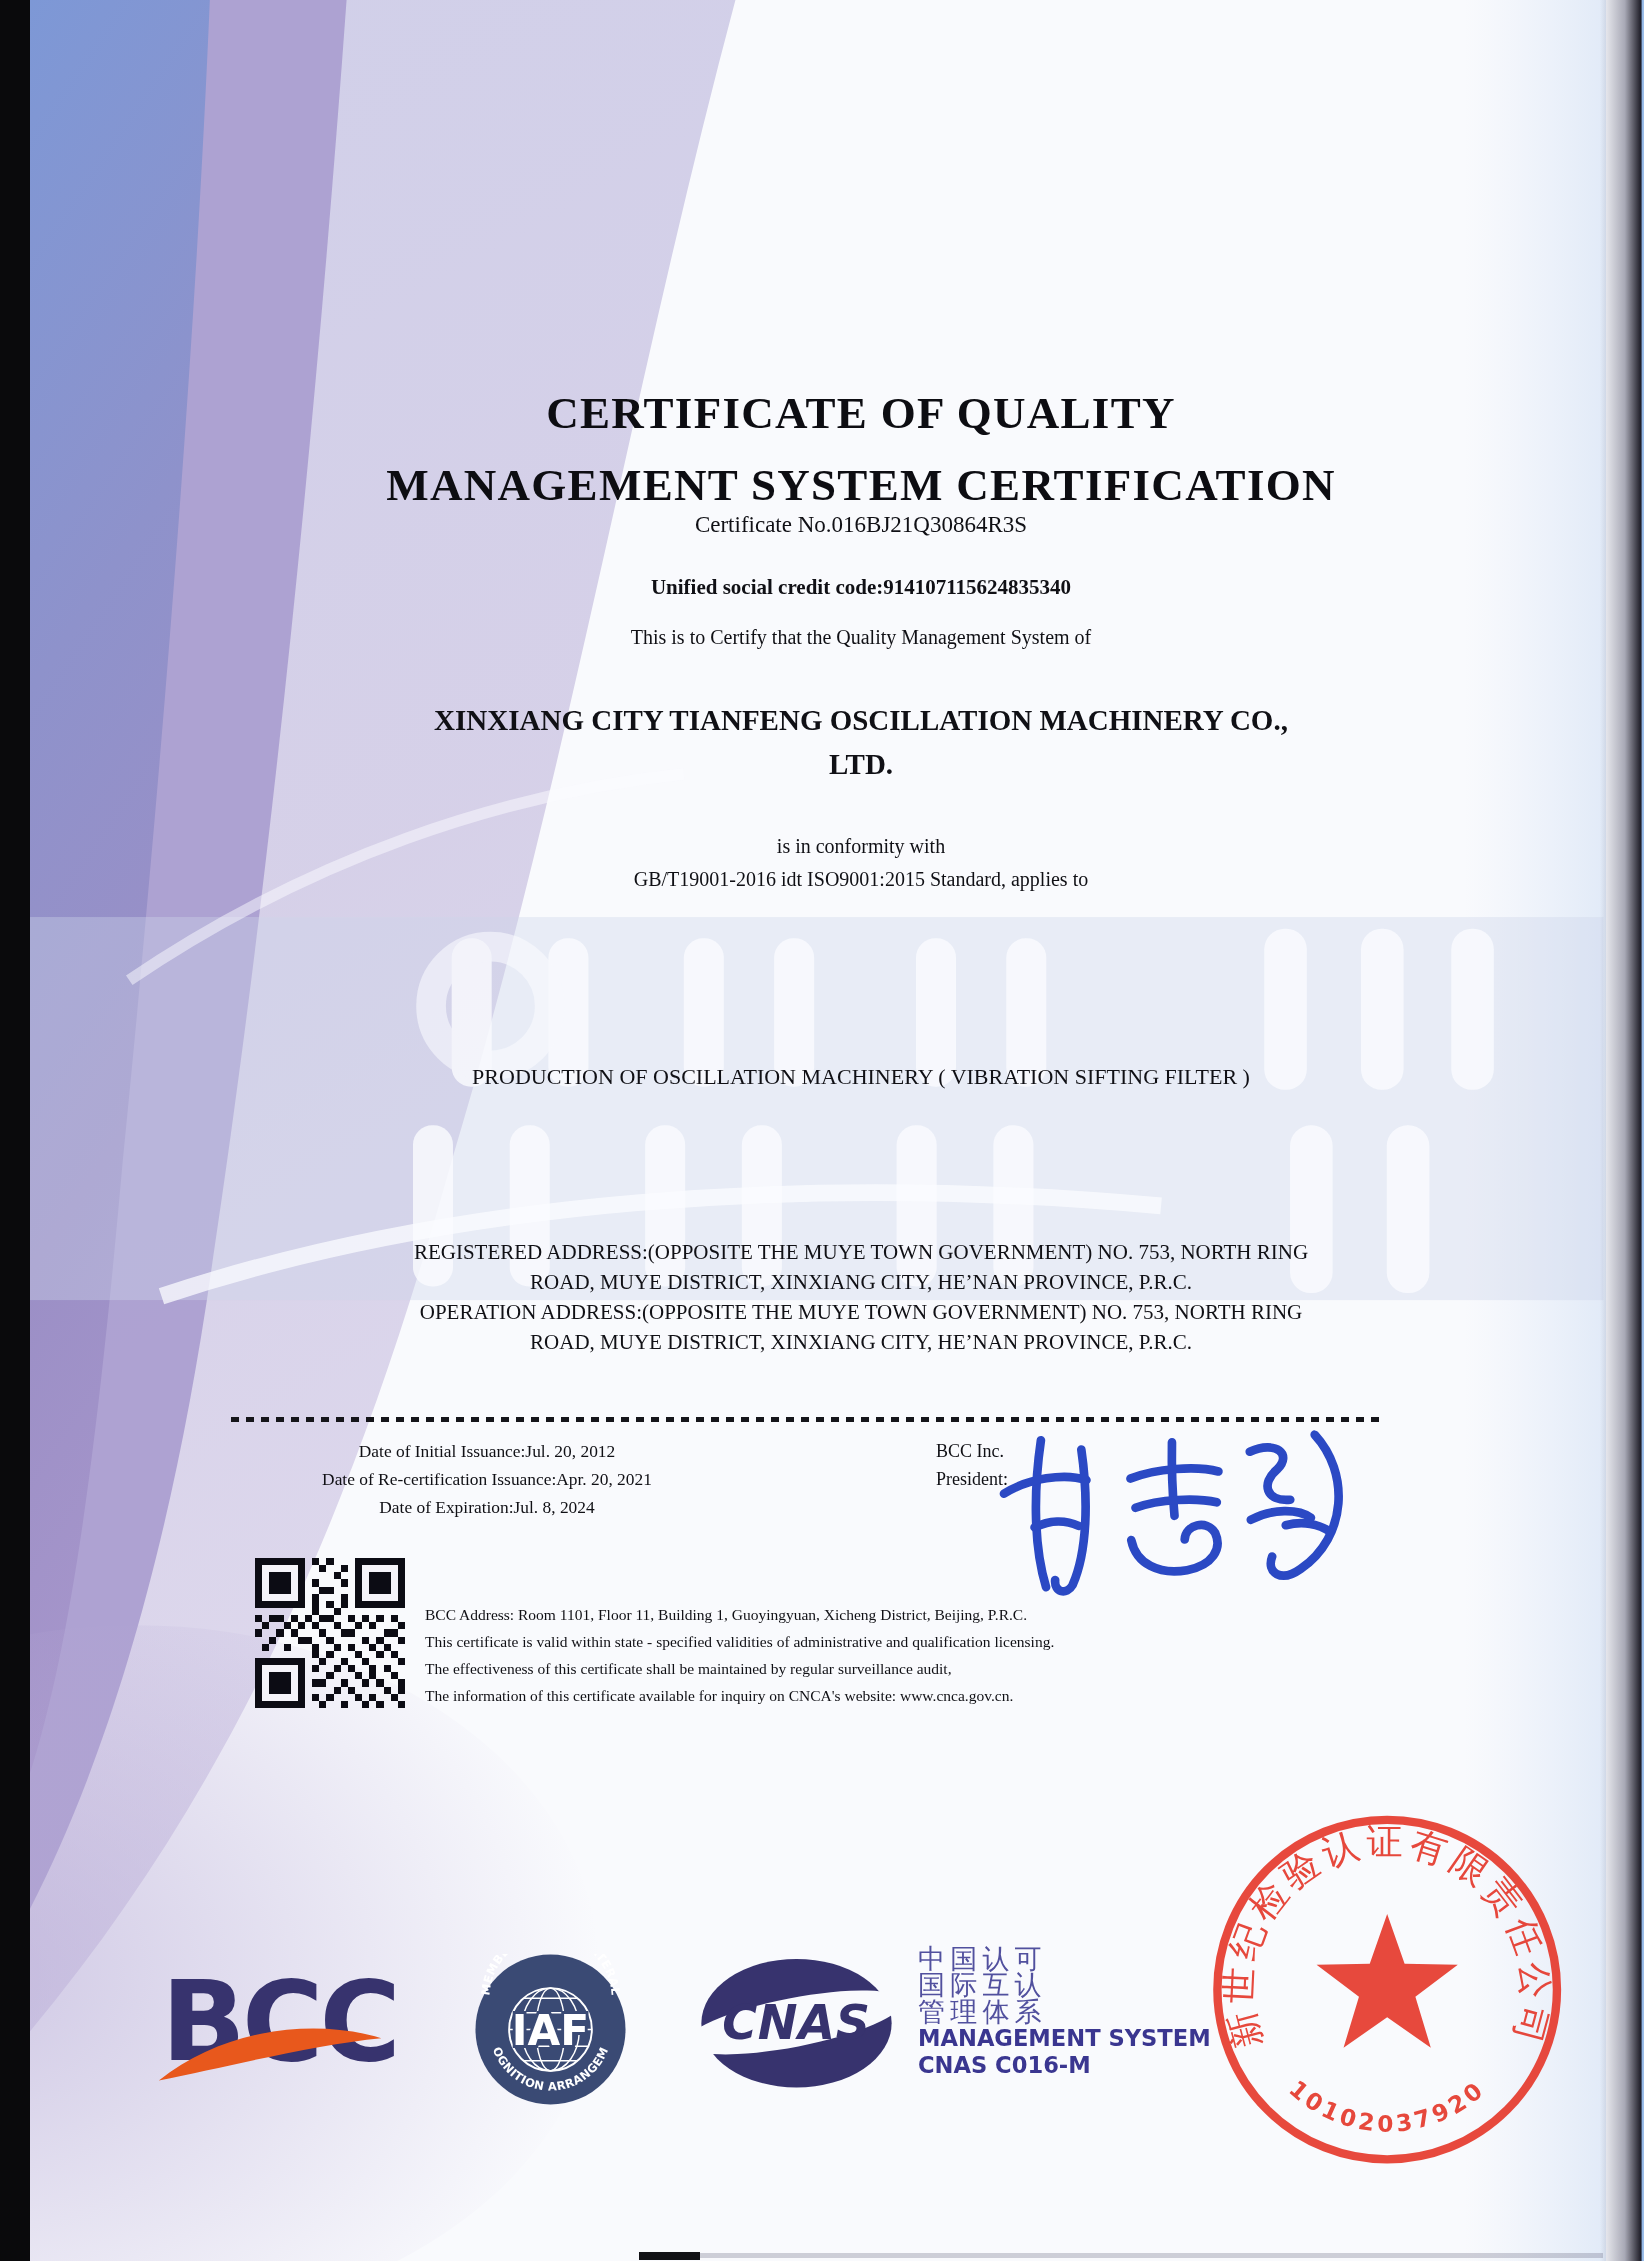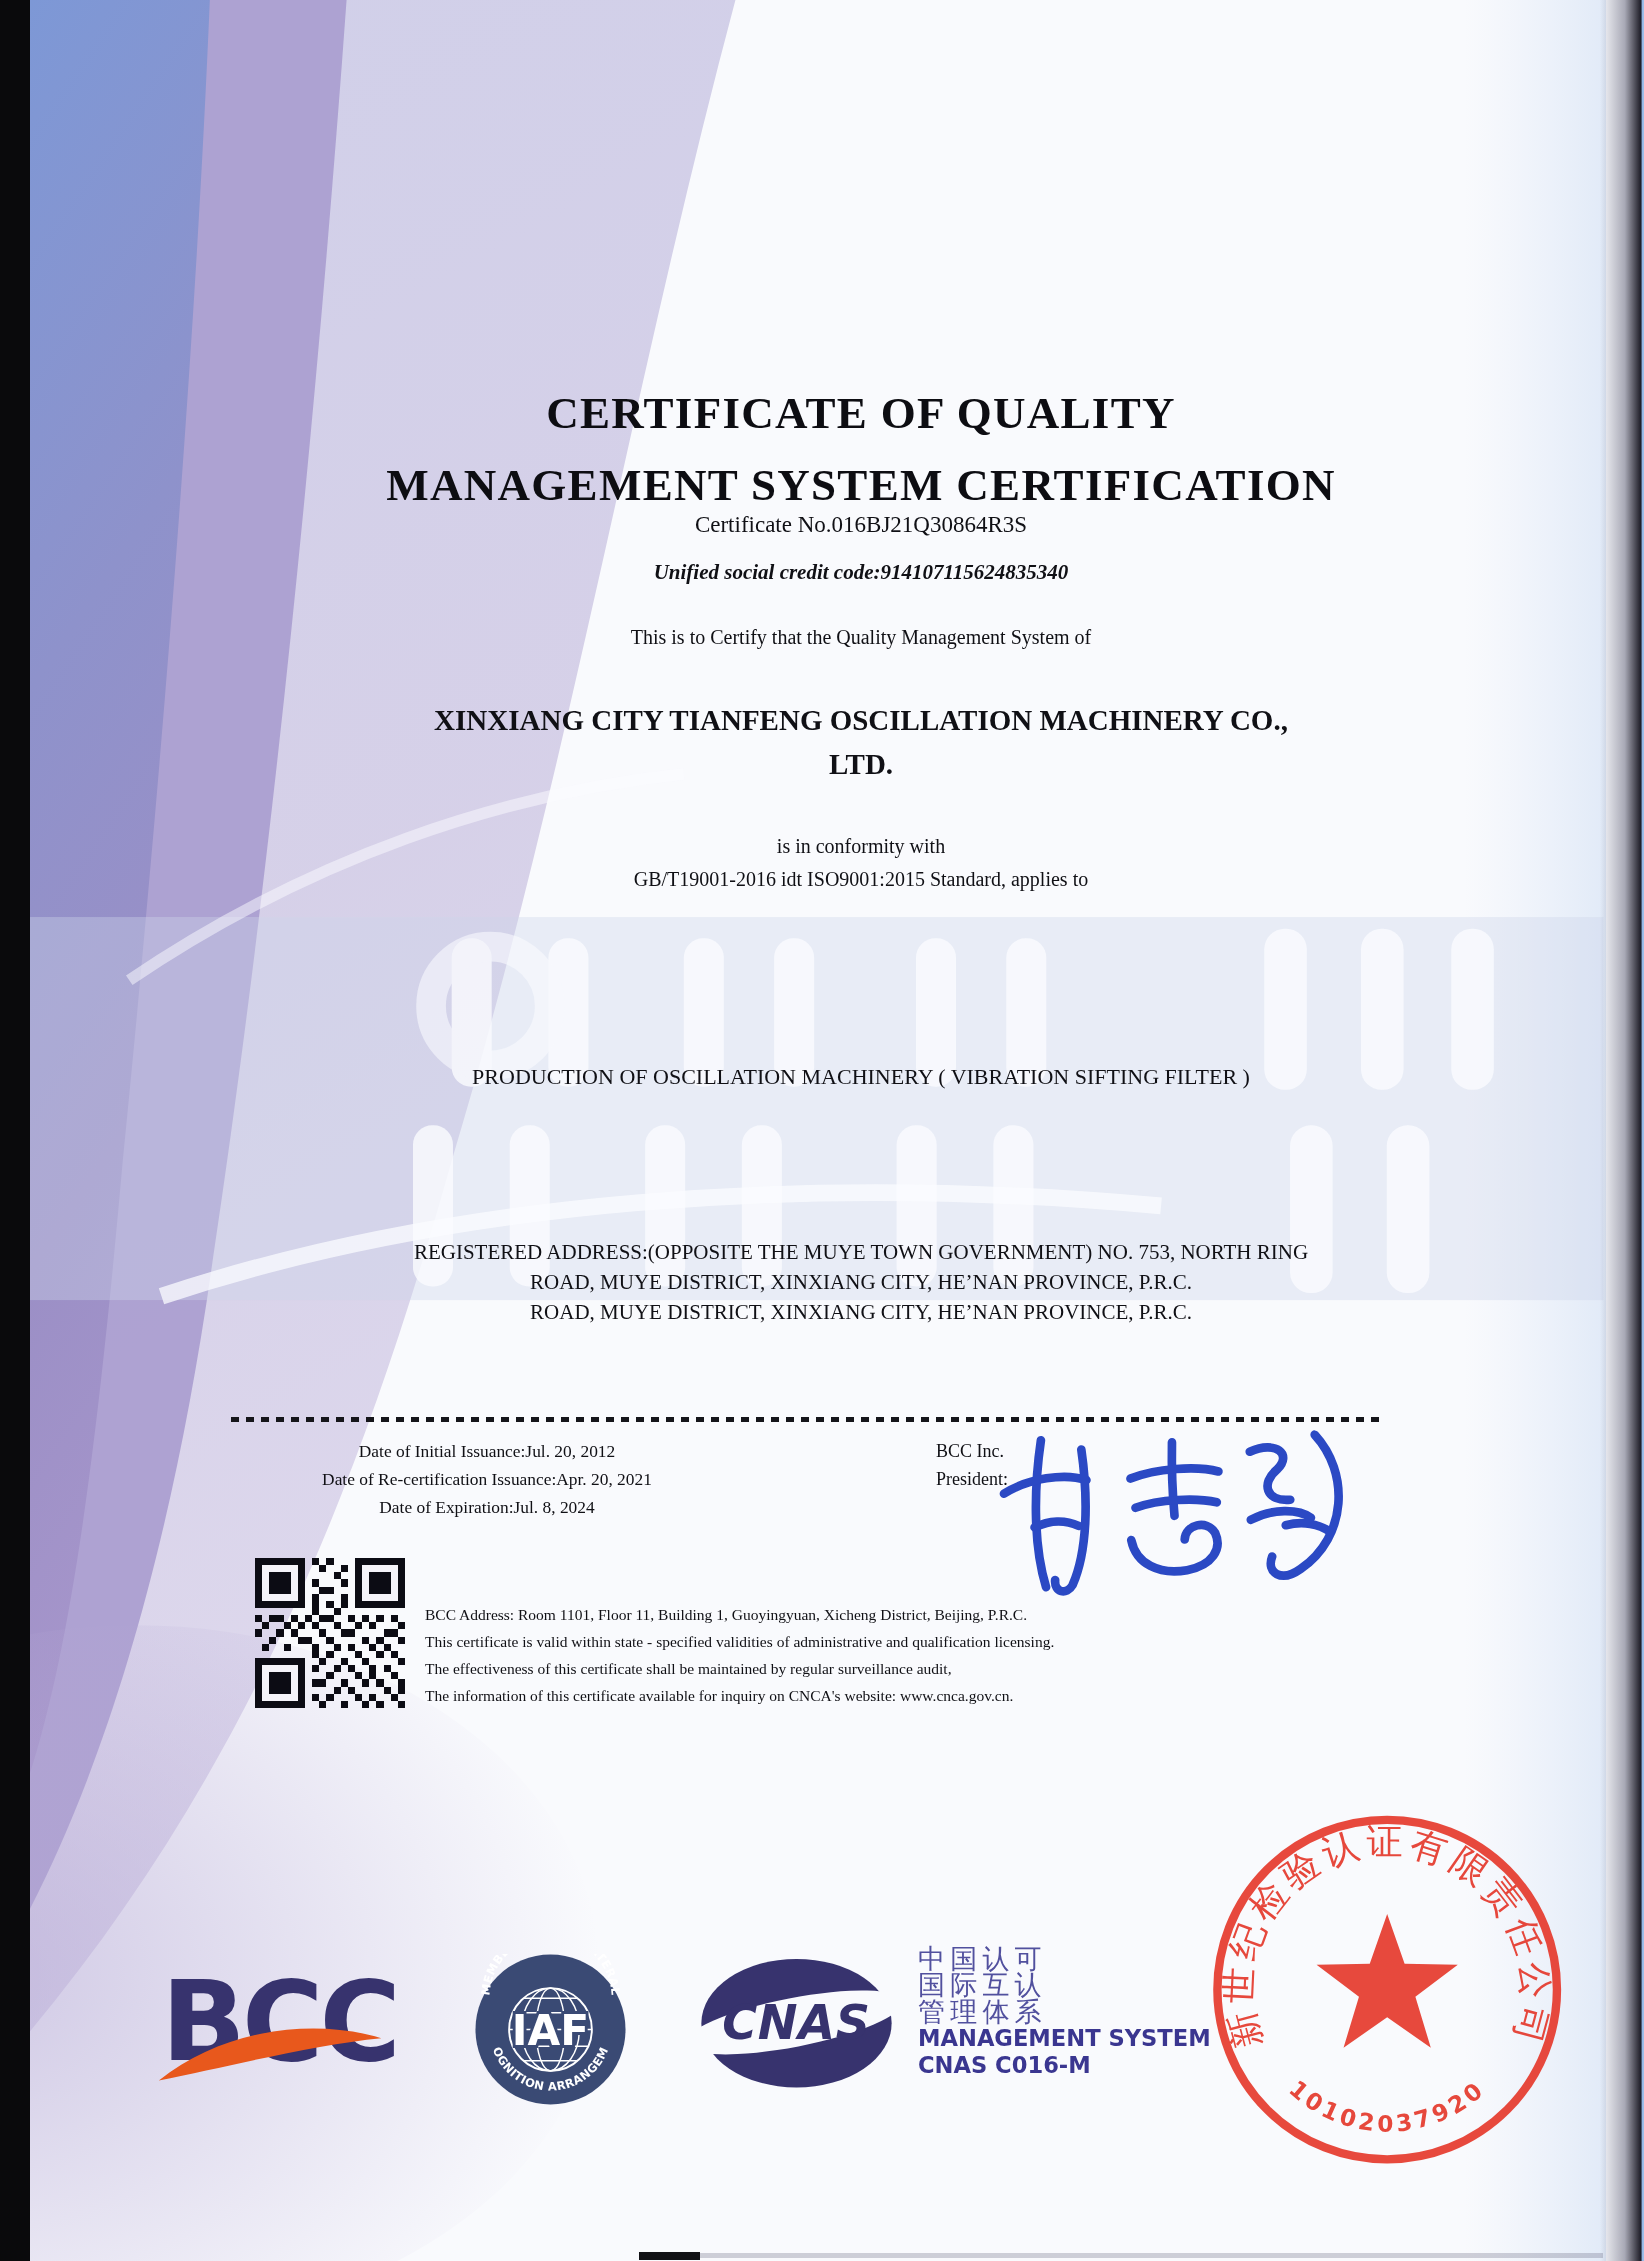--- a/index.html
+++ b/index.html
@@ -7,21 +7,21 @@
     width:1645px;height:2261px;position:relative;overflow:hidden;
     background:#fafbfe;
     font-family:"Liberation Serif","DejaVu Serif",serif;
     color:#101015;
   }
   .abs{position:absolute;}
   .centered{position:absolute;left:103px;width:1516px;text-align:center;white-space:nowrap;}
   .bg-svg{position:absolute;left:0;top:0;width:1645px;height:2261px;}
   .title{top:377px;font-size:45px;font-weight:bold;letter-spacing:1.3px;line-height:72px;color:#0d0d12;}
   .certno{top:512px;font-size:23px;font-weight:normal;}
-  .creditcode{top:560px;font-size:21px;font-weight:bold;font-style:italic;}
+  .creditcode{top:575px;font-size:21px;font-weight:bold;}
   .certify{top:626px;font-size:20px;}
   .company{top:698px;font-size:29px;font-weight:bold;line-height:44px;}
   .conformity{top:835px;font-size:20px;}
   .standard{top:868px;font-size:20px;}
   .scope{top:1064px;font-size:22px;letter-spacing:0px;}
   .addresses{top:1237px;font-size:21px;line-height:30px;}
   .dashline{top:1417px;left:231px;width:1154px;height:4.5px;
     background:repeating-linear-gradient(90deg,#15151a 0 8.4px,rgba(0,0,0,0) 8.4px 15px);}
   .dates{left:213px;top:1437px;width:548px;text-align:center;font-size:17.4px;line-height:28px;white-space:nowrap;}
   .issuer{left:914px;top:1437px;font-size:18px;line-height:28px;white-space:nowrap;margin-left:22px;}
@@ -117,20 +117,21 @@
   <div>LTD.</div>
 </div>
 
 <div class="centered conformity">is in conformity with</div>
 <div class="centered standard">GB/T19001-2016 idt ISO9001:2015 Standard, applies to</div>
 <div class="centered scope">PRODUCTION OF OSCILLATION MACHINERY ( VIBRATION SIFTING FILTER )</div>
 
 <div class="centered addresses">
   <div>REGISTERED ADDRESS:(OPPOSITE THE MUYE TOWN GOVERNMENT) NO. 753, NORTH RING</div>
   <div>ROAD, MUYE DISTRICT, XINXIANG CITY, HE’NAN PROVINCE, P.R.C.</div>
+  <div>OPERATION ADDRESS:(OPPOSITE THE MUYE TOWN GOVERNMENT) NO. 753, NORTH RING</div>
   <div>ROAD, MUYE DISTRICT, XINXIANG CITY, HE’NAN PROVINCE, P.R.C.</div>
 </div>
 
 <div class="abs dashline"></div>
 
 <div class="dates abs" style="position:absolute;">
   <div>Date of Initial Issuance:Jul. 20, 2012</div>
   <div>Date of Re-certification Issuance:Apr. 20, 2021</div>
   <div>Date of Expiration:Jul. 8, 2024</div>
 </div>

